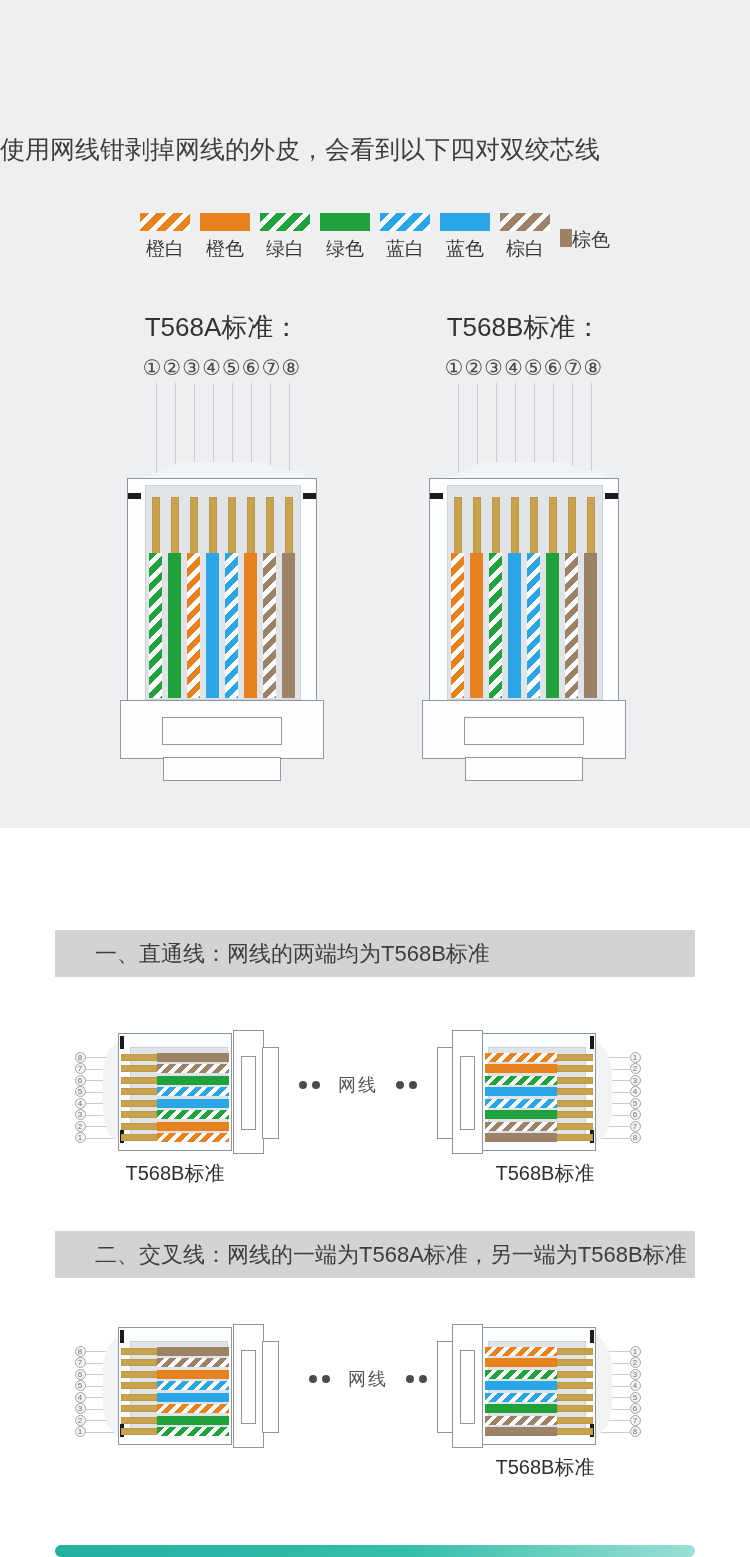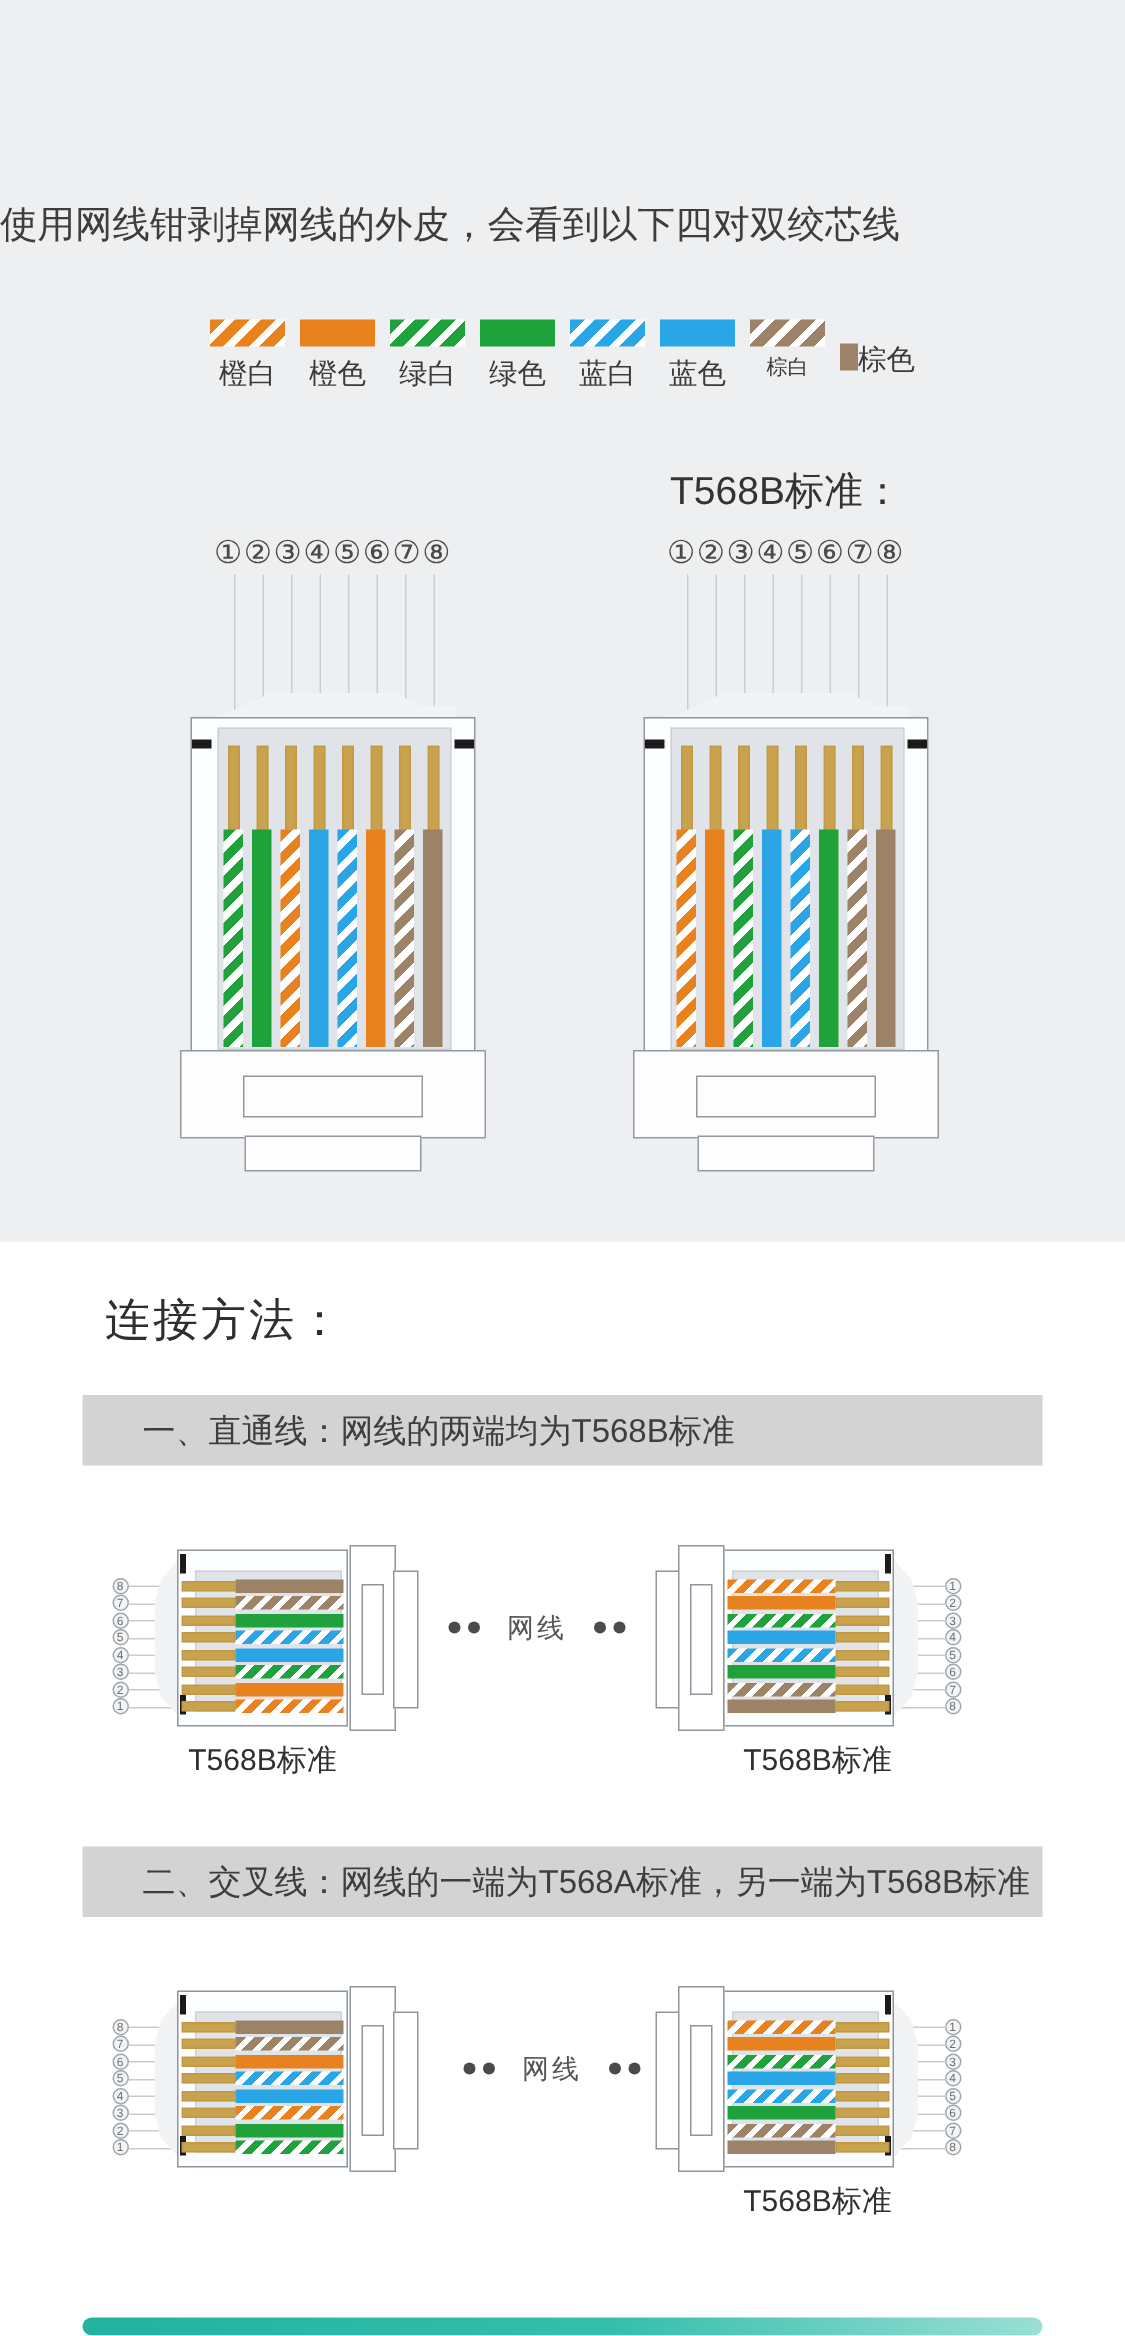--- a/index.html
+++ b/index.html
@@ -59,28 +59,29 @@
         <div style="display: flex; flex-direction: column; align-items: center; width: 50px;">
           <div style="width: 50px; height: 18px; background: repeating-linear-gradient(135deg, rgb(42, 165, 229) 0px, rgb(42, 165, 229) 7px, rgb(255, 255, 255) 7px, rgb(255, 255, 255) 12px);"></div>
           <div style="margin-top: 5px; font-size: 19px; color: rgb(58, 58, 58); white-space: nowrap;">蓝白</div>
         </div>
         <div style="display: flex; flex-direction: column; align-items: center; width: 50px;">
           <div style="width: 50px; height: 18px; background: rgb(42, 165, 229);"></div>
           <div style="margin-top: 5px; font-size: 19px; color: rgb(58, 58, 58); white-space: nowrap;">蓝色</div>
         </div>
         <div style="display: flex; flex-direction: column; align-items: center; width: 50px;">
           <div style="width: 50px; height: 18px; background: repeating-linear-gradient(135deg, rgb(156, 130, 102) 0px, rgb(156, 130, 102) 7px, rgb(255, 255, 255) 7px, rgb(255, 255, 255) 12px);"></div>
-          <div style="margin-top: 5px; font-size: 14px; color: rgb(58, 58, 58); white-space: nowrap;">棕白</div>
+          <div style="margin-top: 5px; font-size: 19px; color: rgb(58, 58, 58); white-space: nowrap;">棕白</div>
         </div>
         <div style="display: flex; flex-direction: row; align-items: center; width: 50px;">
           <div style="width: 50px; height: 18px; background: rgb(156, 130, 102);"></div>
           <div style="margin-top: 5px; font-size: 19px; color: rgb(58, 58, 58); white-space: nowrap;">棕色</div>
         </div>
       </div>
 
+    <div class="std-heading" style="left:72px">T568A标准：</div>
     <div class="std-heading" style="left:374px">T568B标准：</div>
 
     <div class="circles-row" id="t568a-circles" style="left:127px">①②③④⑤⑥⑦⑧</div>
     <div class="circles-row" id="t568b-circles" style="left:429px">①②③④⑤⑥⑦⑧</div>
 
     <div class="vlines" id="t568a-lines" style="left:127px">
         <div style="position: absolute; left: 28.5px; top: 0px; width: 1px; height: 114px; background: rgb(201, 205, 209);"></div>
         <div style="position: absolute; left: 47.5px; top: 0px; width: 1px; height: 114px; background: rgb(201, 205, 209);"></div>
         <div style="position: absolute; left: 66.5px; top: 0px; width: 1px; height: 114px; background: rgb(201, 205, 209);"></div>
         <div style="position: absolute; left: 85.5px; top: 0px; width: 1px; height: 114px; background: rgb(201, 205, 209);"></div>
@@ -147,21 +148,20 @@
         <div style="position: absolute; left: 98px; top: 98px; width: 13px; height: 145px; background: repeating-linear-gradient(135deg, rgb(42, 165, 229) 0px, rgb(42, 165, 229) 6px, rgb(255, 255, 255) 6px, rgb(255, 255, 255) 11px);"></div>
         <div style="position: absolute; left: 119.5px; top: 42px; width: 8px; height: 58px; background: rgb(201, 162, 77); box-shadow: rgba(171, 135, 56, 0.333) 0px 0px 0px 1px inset;"></div>
         <div style="position: absolute; left: 117px; top: 98px; width: 13px; height: 145px; background: rgb(31, 162, 60);"></div>
         <div style="position: absolute; left: 138.5px; top: 42px; width: 8px; height: 58px; background: rgb(201, 162, 77); box-shadow: rgba(171, 135, 56, 0.333) 0px 0px 0px 1px inset;"></div>
         <div style="position: absolute; left: 136px; top: 98px; width: 13px; height: 145px; background: repeating-linear-gradient(135deg, rgb(156, 130, 102) 0px, rgb(156, 130, 102) 6px, rgb(255, 255, 255) 6px, rgb(255, 255, 255) 11px);"></div>
         <div style="position: absolute; left: 157.5px; top: 42px; width: 8px; height: 58px; background: rgb(201, 162, 77); box-shadow: rgba(171, 135, 56, 0.333) 0px 0px 0px 1px inset;"></div>
         <div style="position: absolute; left: 155px; top: 98px; width: 13px; height: 145px; background: rgb(156, 130, 102);"></div>
       </div>
   </div>
 
-  <div class="method-heading">连接方法：</div>
 
   <div class="banner" style="top:930px">一、直通线：网线的两端均为T568B标准</div>
   <div class="hgroup" id="s1-left" style="left:60px;top:1028px">
       <div style="position: absolute; left: 14.5px; top: 23.5px; width: 11px; height: 11px; border-radius: 50%; border: 1px solid rgb(160, 166, 171); box-sizing: border-box; font-size: 8px; line-height: 9px; text-align: center; color: rgb(110, 110, 110); background: rgb(243, 244, 245);">8</div>
       <div style="position: absolute; left: 26px; top: 29px; width: 34px; height: 1px; background: rgb(200, 204, 208);"></div>
       <div style="position: absolute; left: 14.5px; top: 35.07px; width: 11px; height: 11px; border-radius: 50%; border: 1px solid rgb(160, 166, 171); box-sizing: border-box; font-size: 8px; line-height: 9px; text-align: center; color: rgb(110, 110, 110); background: rgb(243, 244, 245);">7</div>
       <div style="position: absolute; left: 26px; top: 40.57px; width: 34px; height: 1px; background: rgb(200, 204, 208);"></div>
       <div style="position: absolute; left: 14.5px; top: 46.64px; width: 11px; height: 11px; border-radius: 50%; border: 1px solid rgb(160, 166, 171); box-sizing: border-box; font-size: 8px; line-height: 9px; text-align: center; color: rgb(110, 110, 110); background: rgb(243, 244, 245);">6</div>
       <div style="position: absolute; left: 26px; top: 52.14px; width: 34px; height: 1px; background: rgb(200, 204, 208);"></div>
       <div style="position: absolute; left: 14.5px; top: 58.21px; width: 11px; height: 11px; border-radius: 50%; border: 1px solid rgb(160, 166, 171); box-sizing: border-box; font-size: 8px; line-height: 9px; text-align: center; color: rgb(110, 110, 110); background: rgb(243, 244, 245);">5</div>

